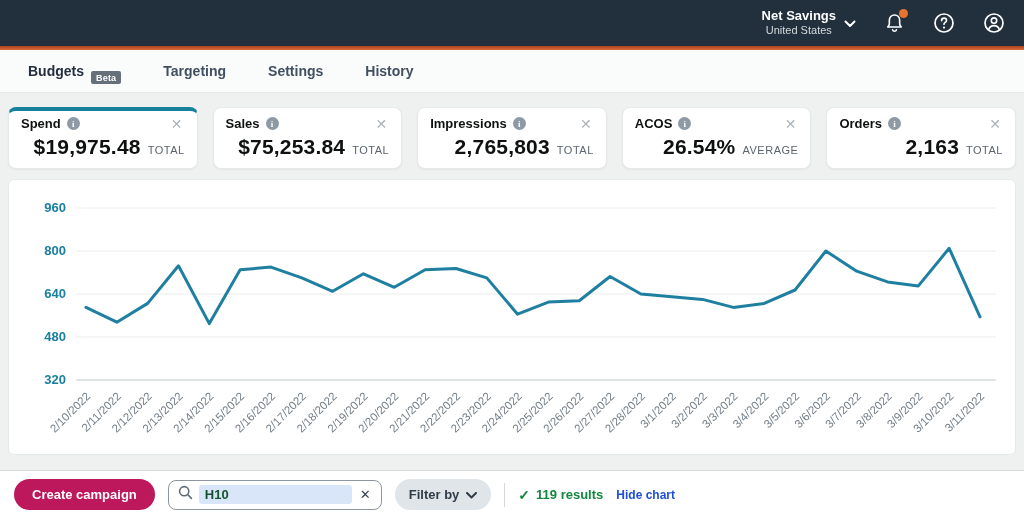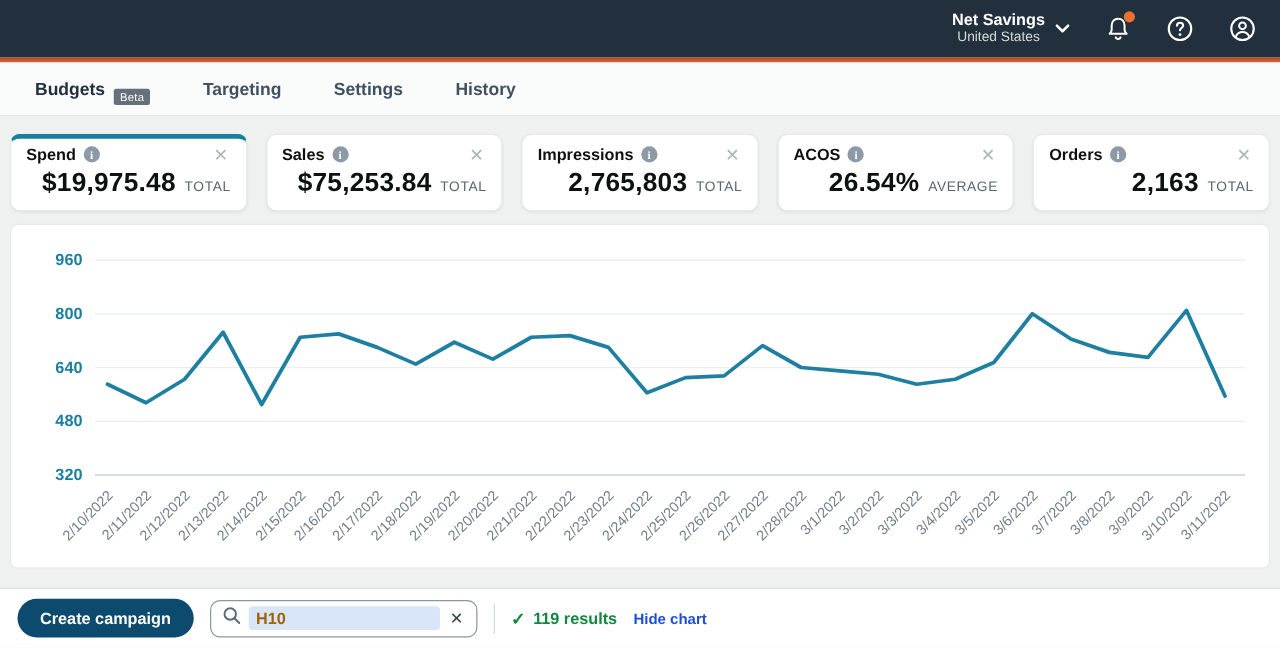--- a/index.html
+++ b/index.html
@@ -17,44 +17,44 @@
   .hdr-icon svg { display:block; }
   .bell-dot { position:absolute; top:-2px; right:-2px; width:9px; height:9px; border-radius:50%; background:#e8722e; }
 
   
   .accent-bar { height:4px; background:linear-gradient(#a8441a,#df6a3e); flex:0 0 auto; }
 
   
   .tabs { height:43px; background:#fafbfb; border-bottom:1px solid #e4e7e7; display:flex; align-items:center; gap:42px; padding:0 28px; flex:0 0 auto; }
   .tab { font-size:14px; font-weight:700; color:#415061; cursor:pointer; display:flex; align-items:center; gap:7px; }
   .tab.active { color:#232f3e; }
-  .beta-badge { background:#65707a; color:#ffffff; font-size:9px; font-weight:400; padding:2px 5px 1px; border-radius:2px; letter-spacing:.2px;margin-top:12px; }
+  .beta-badge { background:#65707a; color:#ffffff; font-size:9px; font-weight:700; padding:2px 5px 1px; border-radius:2px; letter-spacing:.2px;margin-top:12px; }
 
   
   .main { flex:1 1 auto; padding:14px 8px 0; }
   .cards { display:flex; gap:15px; }
   .metric-card { flex:1 1 0; background:#ffffff; border:1px solid #e6e9e9; border-radius:8px; padding:8px 12px 9px; position:relative; box-shadow:0 1px 2px rgba(15,17,17,.05); cursor:pointer; }
   .metric-card.selected { border-top:4px solid #17809c; padding-top:5px; }
   .mc-head { display:flex; align-items:center; gap:6px; }
   .mc-label { font-size:13px; font-weight:700; color:#0f1111; }
   .info-dot { width:13px; height:13px; border-radius:50%; background:#8d99a5; color:#ffffff; font-size:9px; font-weight:700; display:inline-flex; align-items:center; justify-content:center; font-family:"Liberation Serif", serif; cursor:pointer; }
   .mc-close { margin-left:auto; background:none; border:none; color:#aeb4ba; font-size:14px; line-height:1; cursor:pointer; padding:0 2px; }
   .mc-value-row { margin-top:4px; display:flex; align-items:baseline; gap:7px;justify-content:flex-end; }
   .mc-value { font-size:21px; font-weight:700; color:#0f1111; letter-spacing:.2px; }
   .mc-unit { font-size:11px; color:#5b6570; letter-spacing:.5px; }
 
   
   .chart-panel { margin-top:10px; background:#ffffff; border:1px solid #e6e9e9; border-radius:6px; height:276px; padding:10px 12px 4px; }
   .chart-panel svg { display:block; margin:0 auto; }
 
   
   .toolbar { height:48px; background:#ffffff; border-top:1px solid #d5d9d9; display:flex; align-items:center; gap:13px; padding:0 14px; flex:0 0 auto; }
-  .btn-primary { background:#0c4a6e; color:#ffffff; border:none; border-radius:22px; font-family:inherit; font-size:13px; font-weight:700; padding:8px 18px; cursor:pointer; }
+  .btn-primary { background:#be185d; color:#ffffff; border:none; border-radius:22px; font-family:inherit; font-size:13px; font-weight:700; padding:8px 18px; cursor:pointer; }
   .search-box { width:214px; height:30px; background:#ffffff; border:1px solid #8d969f; border-radius:8px; display:flex; align-items:center; gap:6px; padding:0 8px 0 9px; cursor:text; }
-  .search-val { flex:1 1 auto; background:#d9e6f9; border-radius:3px; font-size:13px; font-weight:700; color:#a16207; padding:2px 6px; }
+  .search-val { flex:1 1 auto; background:#d9e6f9; border-radius:3px; font-size:13px; font-weight:700; color:#14532d; padding:2px 6px; }
   .search-clear { background:none; border:none; color:#3a4450; font-size:13px; line-height:1; cursor:pointer; padding:0 2px; }
   .pill { background:#e0e5e9; border:none; border-radius:17px; font-family:inherit; font-size:13px; font-weight:700; color:#303c49; padding:8px 14px; display:inline-flex; align-items:center; gap:7px; cursor:pointer; white-space:nowrap; }
   .v-divider { width:1px; height:24px; background:#d5d9d9; }
   .results { display:flex; align-items:center; gap:6px; font-size:13px; font-weight:700; color:#12873f; white-space:nowrap; }
   .check-glyph { font-size:14px; }
   .link { background:none; border:none; font-family:inherit; font-size:12px; font-weight:700; color:#1d4ed8; cursor:pointer; white-space:nowrap; }
   .right-group { margin-left:auto; display:flex; align-items:center; gap:12px; }
 </style>
 </head>
 <body>
@@ -239,20 +239,28 @@
       <span>
         <svg width="15" height="15" viewBox="0 0 15 15">
             <circle cx="6.2" cy="6.2" r="4.6" fill="none" stroke="#5f6b76" stroke-width="1.6"></circle>
             <path d="M9.8 9.8 L13.4 13.4" stroke="#5f6b76" stroke-width="1.6" stroke-linecap="round"></path>
           </svg>
       </span>
       <span class="search-val">H10</span>
       <button class="search-clear">✕</button>
     </div>
 
+    <button class="pill">
+      <span>Filter by</span>
+      <span>
+        <svg width="11" height="7" viewBox="0 0 11 7">
+            <path d="M1 1 L5.5 5.5 L10 1" fill="none" stroke="#303c49" stroke-width="2" stroke-linecap="round" stroke-linejoin="round"></path>
+          </svg>
+      </span>
+    </button>
 
     <div class="v-divider"></div>
 
     <div class="results">
       <span class="check-glyph">✓</span>
       <span>119 results</span>
     </div>
 
     <button class="link">Hide chart</button>
 

